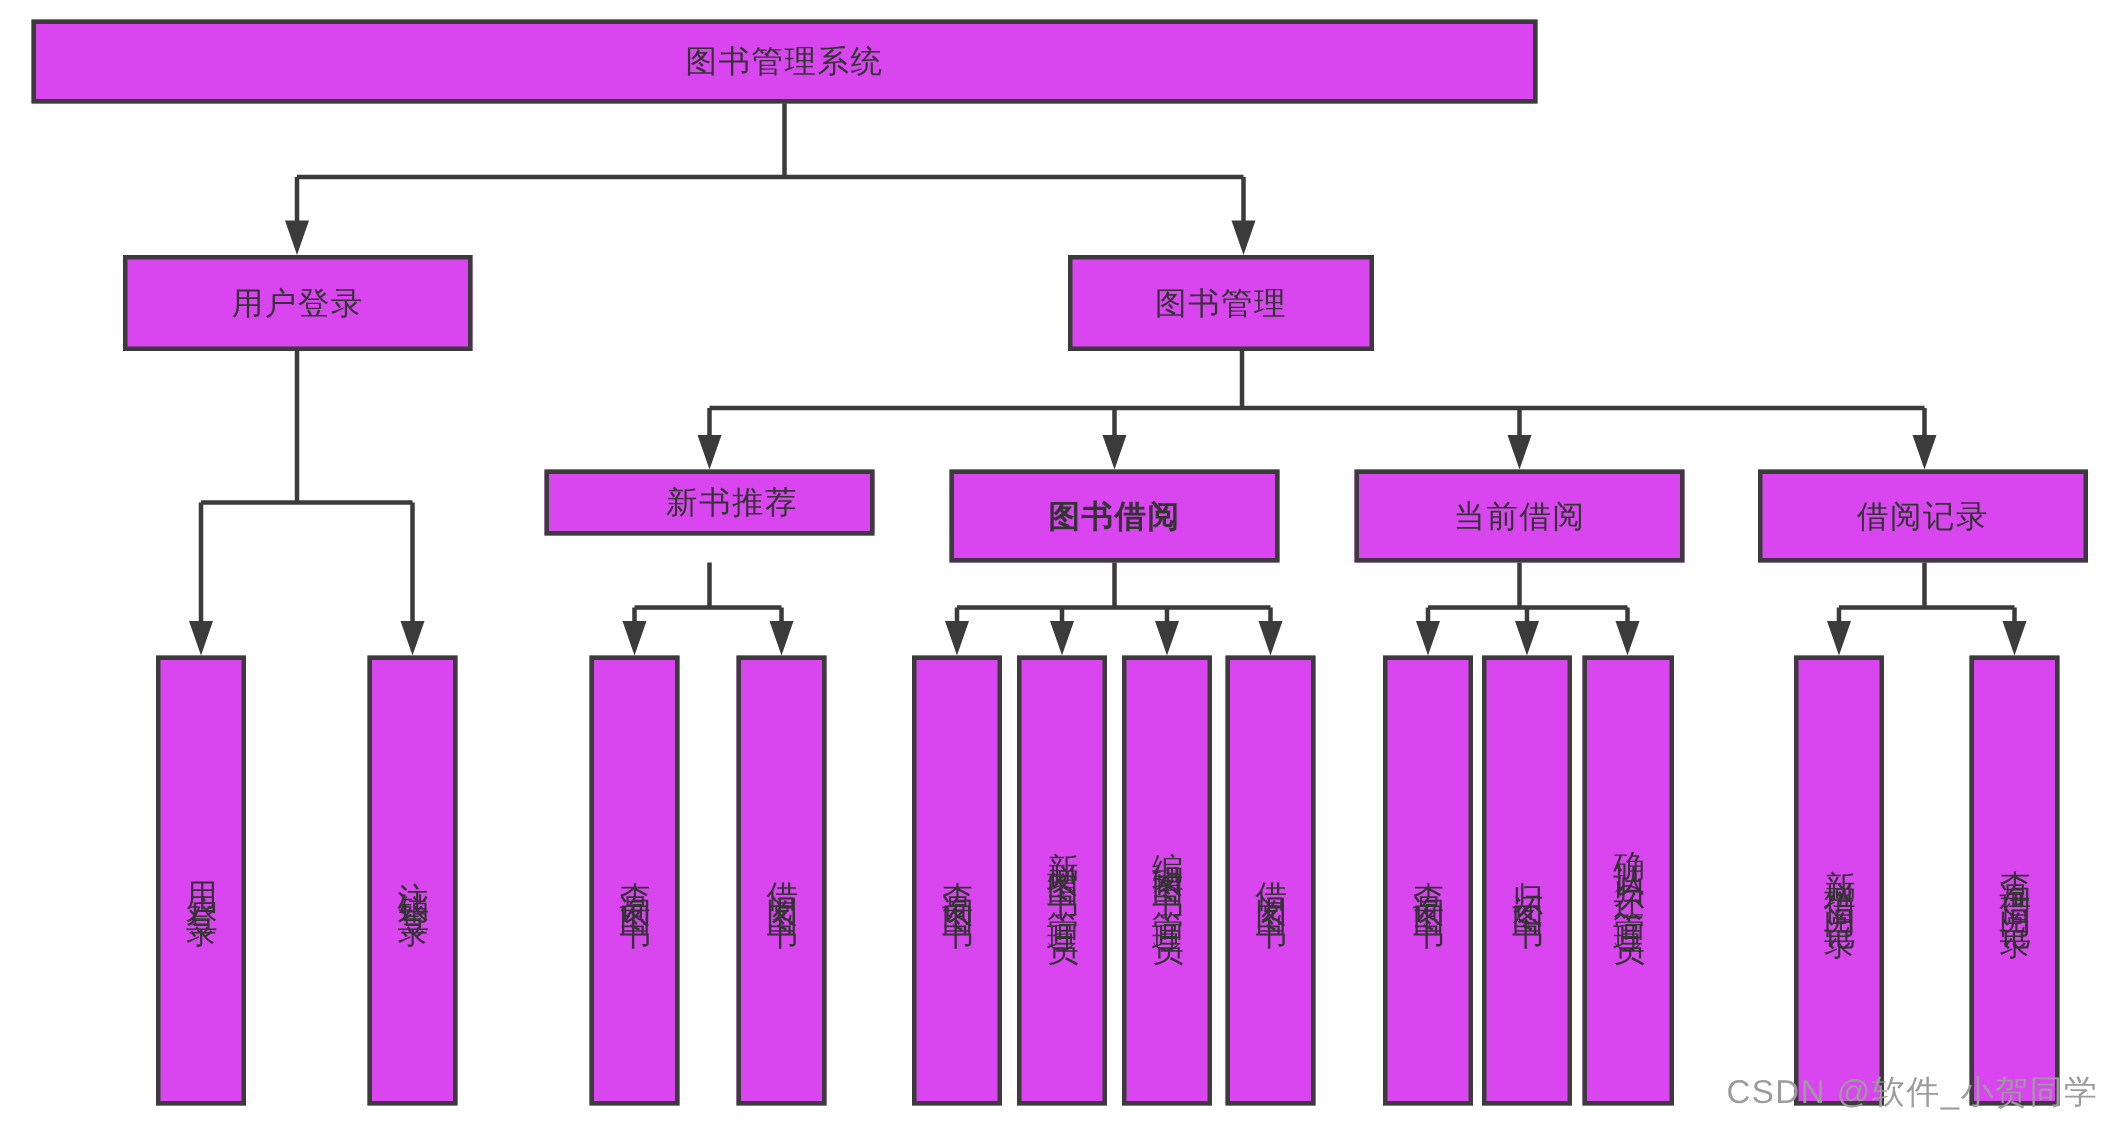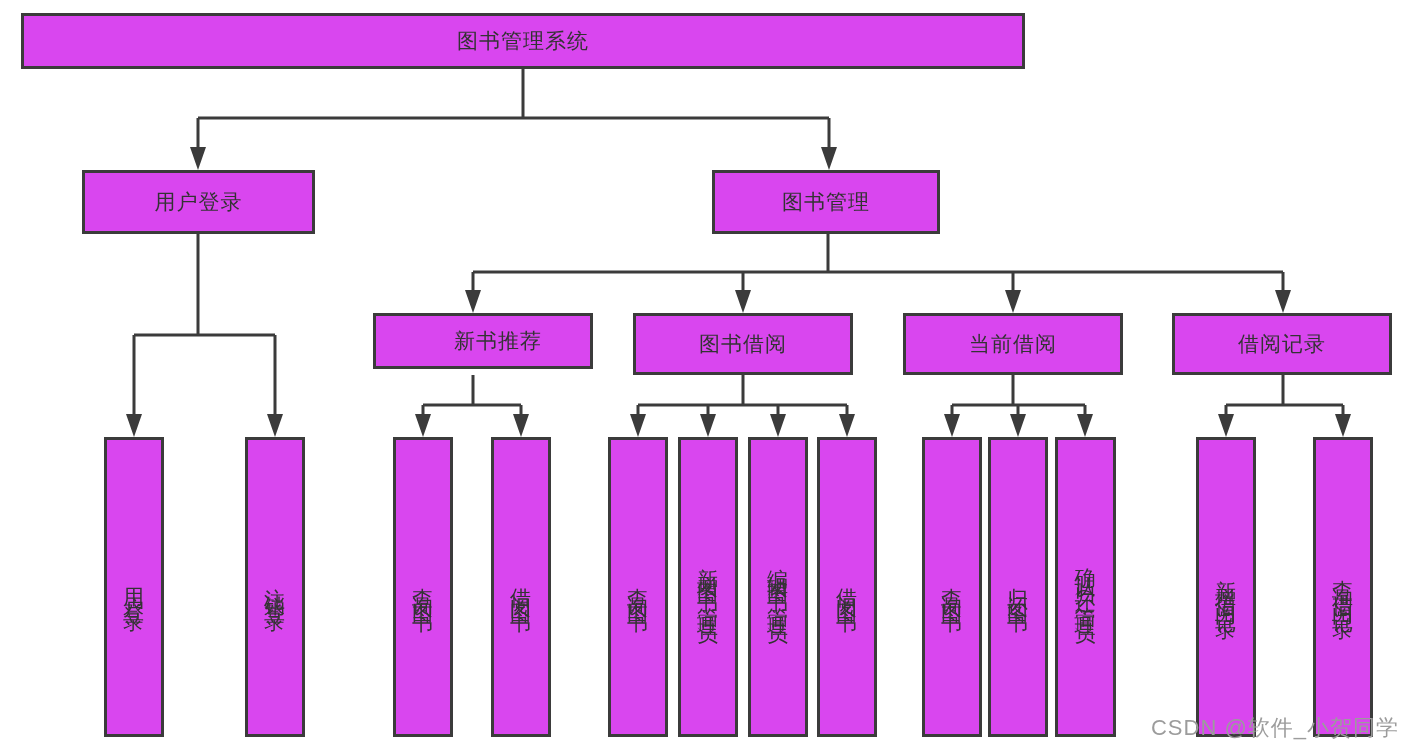--- a/index.html
+++ b/index.html
@@ -93,24 +93,24 @@
     <polygon points="1077,414 1093,414 1085,437"></polygon>
 
     <path d="M1283,375 V405 M1226,405 H1343 M1226,405 V416 M1343,405 V416"></path>
     <polygon points="1218,414 1234,414 1226,437"></polygon>
     <polygon points="1335,414 1351,414 1343,437"></polygon>
   </svg>
 
   <div class="node" style="left:21px; top:13px; width:1004px; height:56px;">图书管理系统</div>
 
   <div class="node" style="left:82px; top:170px; width:233px; height:64px;">用户登录</div>
-  <div class="node" style="left:712px; top:170px; width:228px; height:64px;">图书管理</div>
+  <div class="node" style="left:712px; top:170px; width:204px; height:64px;">图书管理</div>
 
-  <div class="node" style="left:373px; top:313px; width:220px; height:56px;padding-left:30px;">新书推荐</div>
-  <div class="node" style="left:633px; top:313px; width:220px; height:62px;">图书借阅</div>
+  <div class="node" style="left:363px; top:313px; width:220px; height:44px;padding-left:30px;">新书推荐</div>
+  <div class="node" style="left:633px; top:313px; width:220px; height:62px;font-weight:bold;">图书借阅</div>
   <div class="node" style="left:903px; top:313px; width:220px; height:62px;">当前借阅</div>
   <div class="node" style="left:1172px; top:313px; width:220px; height:62px;">借阅记录</div>
 
   <div class="node leaf" style="left:104px; top:437px; width:60px; height:300px;">用户登录</div>
   <div class="node leaf" style="left:245px; top:437px; width:60px; height:300px;">注销登录</div>
 
   <div class="node leaf" style="left:393px; top:437px; width:60px; height:300px;">查询图书</div>
   <div class="node leaf" style="left:491px; top:437px; width:60px; height:300px;">借阅图书</div>
 
   <div class="node leaf" style="left:608px; top:437px; width:60px; height:300px;">查询图书</div>

